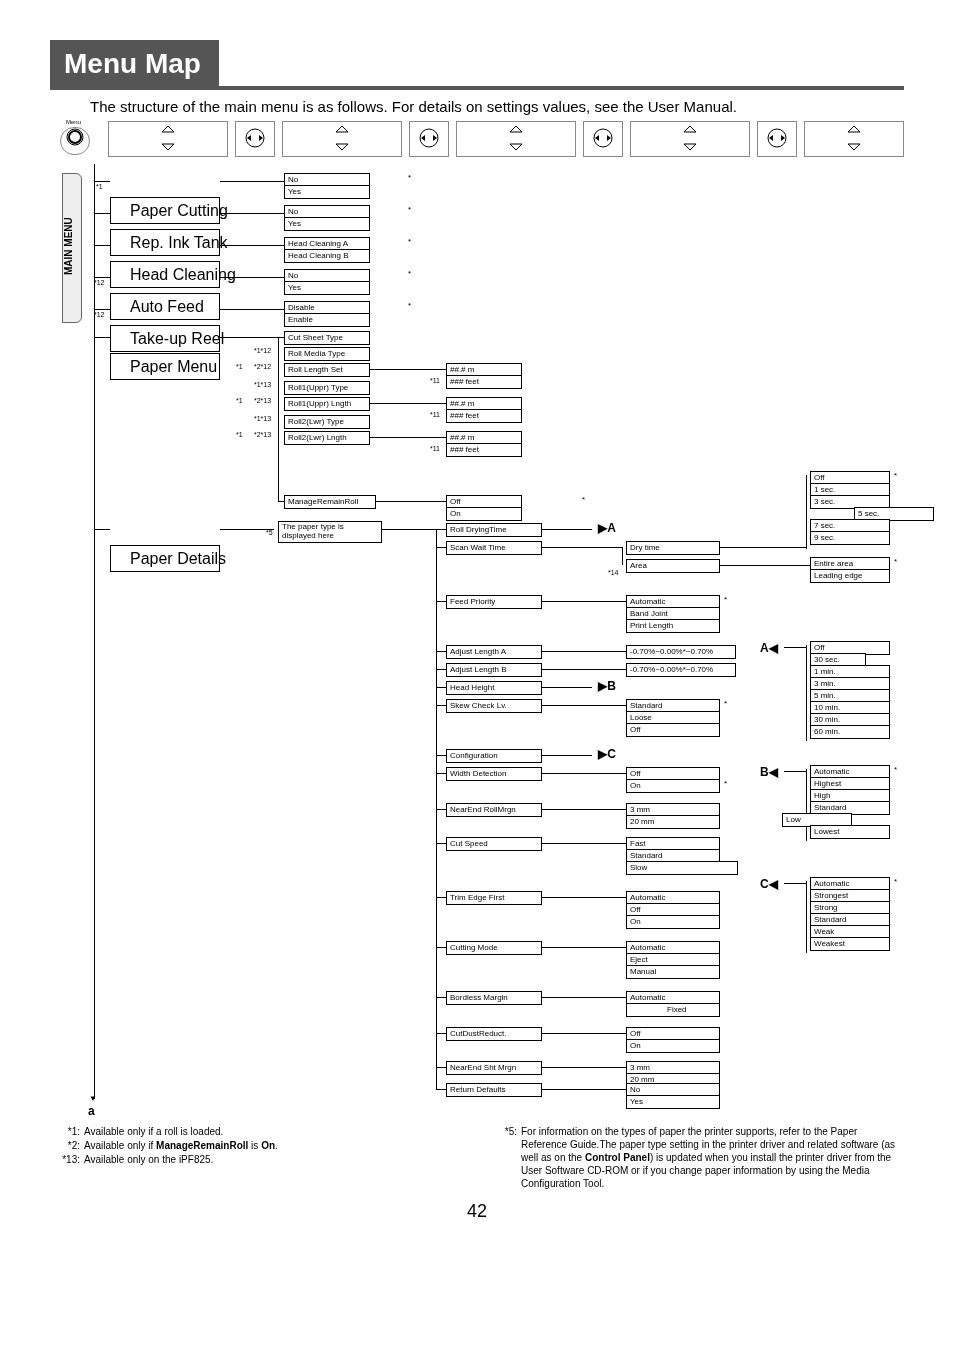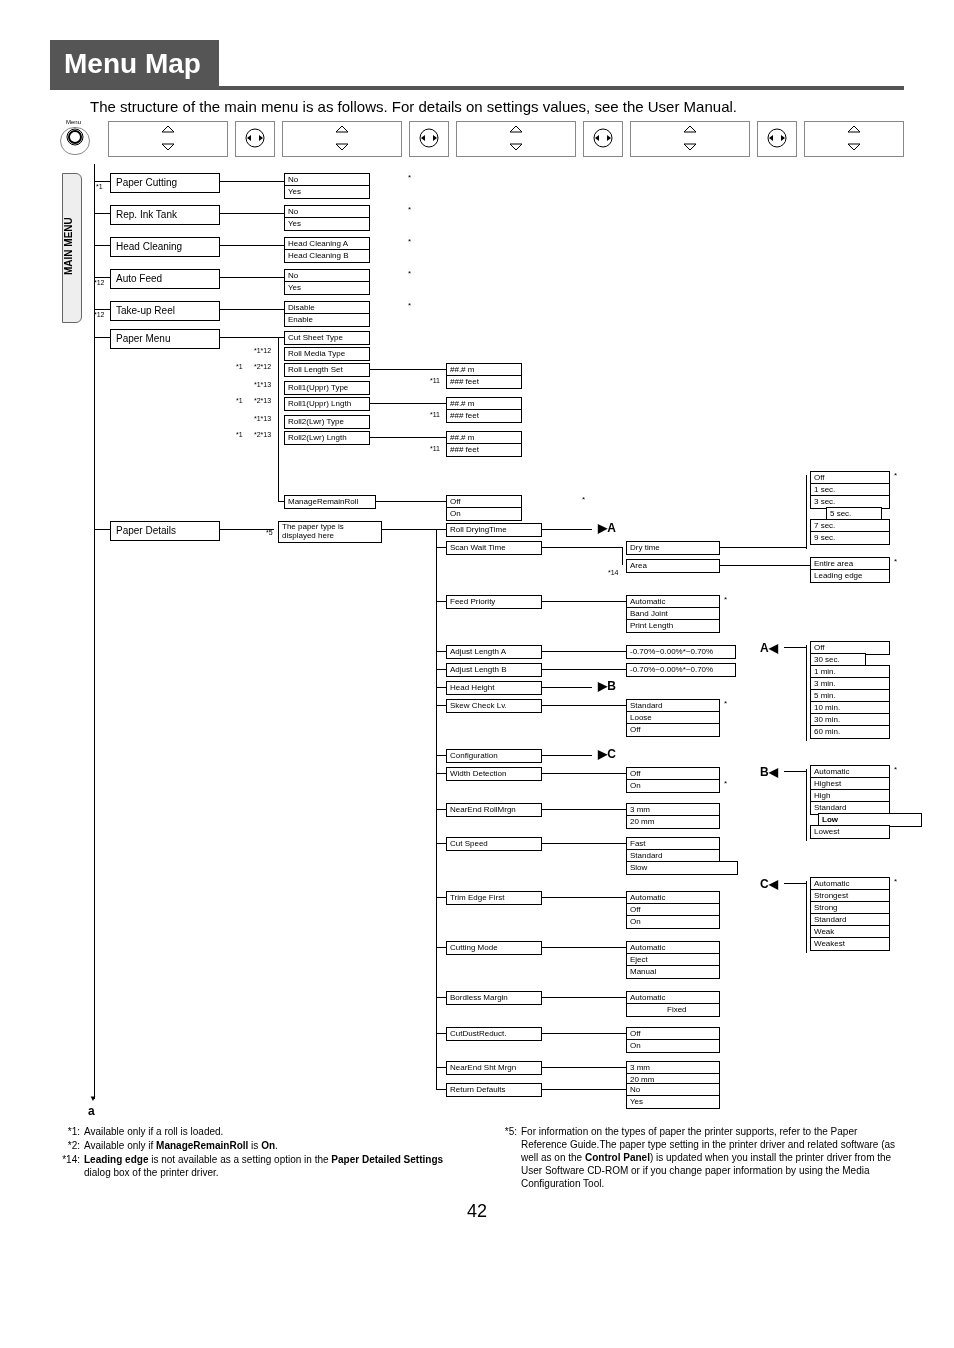--- a/index.html
+++ b/index.html
@@ -40,21 +40,21 @@
   .hdr-cell svg { display:inline-block; vertical-align:middle; }
   .menu-lbl { position:absolute; font-size:6px; }
   .vtab {
     position:absolute; left:12px; top:54px; width:20px; height:150px;
     border:1px solid #666; border-top-left-radius:6px; border-bottom-left-radius:6px;
     background:#eee;
     writing-mode: vertical-rl; transform: rotate(180deg);
     text-align:center; font-size:10px; font-weight:bold; padding-top:4px;
   }
   .n { position:absolute; border:1px solid #000; background:#fff; padding:1px 3px; line-height:1.2; font-size:8px; white-space:nowrap; }
-  .n.big { font-size:10px; padding:3px 5px; }
+  .n.big { font-size:16px; padding:3px 19px;margin-top:24px; }
   .tiny { position:absolute; font-size:7px; }
   .line-h { position:absolute; border-top:1px solid #000; height:1px; }
   .line-v { position:absolute; border-left:1px solid #000; width:1px; }
   .letter { position:absolute; font-weight:bold; font-size:12px; }
   .pagenum { text-align:center; font-size:18px; margin-top:10px; }
   .footnotes { display:flex; gap:20px; font-size:10px; line-height:1.3; margin-top:6px; }
   .footnotes .col { flex:1; }
   .footnotes .fn { display:flex; margin-bottom:1px; }
   .footnotes .lbl { width:34px; text-align:right; padding-right:4px; }
   .footnotes .txt { flex:1; }
@@ -349,21 +349,21 @@
   <div class="n" style="left:576px; top:954px; width:94px;">20 mm</div>
 
   <div class="line-h" style="left:492px; top:970px; width:84px;"></div>
   <div class="n" style="left:576px; top:964px; width:94px;">No</div>
   <div class="n" style="left:576px; top:976px; width:94px;">Yes</div>
 
   <div class="line-v" style="left:756px; top:356px; height:74px;"></div>
   <div class="n" style="left:760px; top:352px; width:80px;">Off</div>
   <div class="n" style="left:760px; top:364px; width:80px;">1 sec.</div>
   <div class="n" style="left:760px; top:376px; width:80px;">3 sec.</div>
-  <div class="n" style="left:776px; top:388px; width:56px;">5 sec.</div>
+  <div class="n" style="left:804px; top:388px; width:80px;">5 sec.</div>
   <div class="n" style="left:760px; top:400px; width:80px;">7 sec.</div>
   <div class="n" style="left:760px; top:412px; width:80px;">9 sec.</div>
   <div class="star" style="left:844px; top:352px;">*</div>
   <div class="line-h" style="left:670px; top:428px; width:86px;"></div>
 
   <div class="n" style="left:760px; top:438px; width:80px;">Entire area</div>
   <div class="n" style="left:760px; top:450px; width:80px;">Leading edge</div>
   <div class="star" style="left:844px; top:438px;">*</div>
   <div class="line-h" style="left:670px; top:446px; width:90px;"></div>
 
@@ -378,21 +378,21 @@
   <div class="n" style="left:760px; top:594px; width:80px;">30 min.</div>
   <div class="n" style="left:760px; top:606px; width:80px;">60 min.</div>
   <div class="line-h" style="left:734px; top:528px; width:22px;"></div>
 
   <div class="letter" style="left:710px; top:646px;"><span>B</span>◀</div>
   <div class="line-v" style="left:756px; top:650px; height:72px;"></div>
   <div class="n" style="left:760px; top:646px; width:80px;">Automatic</div>
   <div class="n" style="left:760px; top:658px; width:80px;">Highest</div>
   <div class="n" style="left:760px; top:670px; width:80px;">High</div>
   <div class="n" style="left:760px; top:682px; width:80px;">Standard</div>
-  <div class="n" style="left:768px; top:694px; width:104px;font-weight:bold;">Low</div>
+  <div class="n" style="left:732px; top:694px; width:70px;">Low</div>
   <div class="n" style="left:760px; top:706px; width:80px;">Lowest</div>
   <div class="star" style="left:844px; top:646px;">*</div>
   <div class="line-h" style="left:734px; top:652px; width:22px;"></div>
 
   <div class="letter" style="left:710px; top:758px;"><span>C</span>◀</div>
   <div class="line-v" style="left:756px; top:762px; height:72px;"></div>
   <div class="n" style="left:760px; top:758px; width:80px;">Automatic</div>
   <div class="n" style="left:760px; top:770px; width:80px;">Strongest</div>
   <div class="n" style="left:760px; top:782px; width:80px;">Strong</div>
   <div class="n" style="left:760px; top:794px; width:80px;">Standard</div>
@@ -407,22 +407,22 @@
   <div class="col" id="fn-left">
       <div class="fn">
         <div class="lbl">*1:</div>
         <div class="txt">Available only if a roll is loaded.</div>
       </div>
       <div class="fn">
         <div class="lbl">*2:</div>
         <div class="txt">Available only if <b>ManageRemainRoll</b> is <b>On</b>.</div>
       </div>
       <div class="fn">
-        <div class="lbl">*14:</div>
-        <div class="txt"><b>Leading edge</b> is not available as a setting option in the <b>Paper Detailed Settings</b> dialog box of the printer driver.</div>
+        <div class="lbl">*13:</div>
+        <div class="txt">Available only on the iPF825.</div>
       </div>
     </div>
   <div class="col" id="fn-right">
       <div class="fn">
         <div class="lbl">*5:</div>
         <div class="txt">For information on the types of paper the printer supports, refer to the Paper Reference Guide.The paper type setting in the printer driver and related software (as well as on the <b>Control Panel</b>) is updated when you install the printer driver from the User Software CD-ROM or if you change paper information by using the Media Configuration Tool.</div>
       </div>
     </div>
 </div>
 

